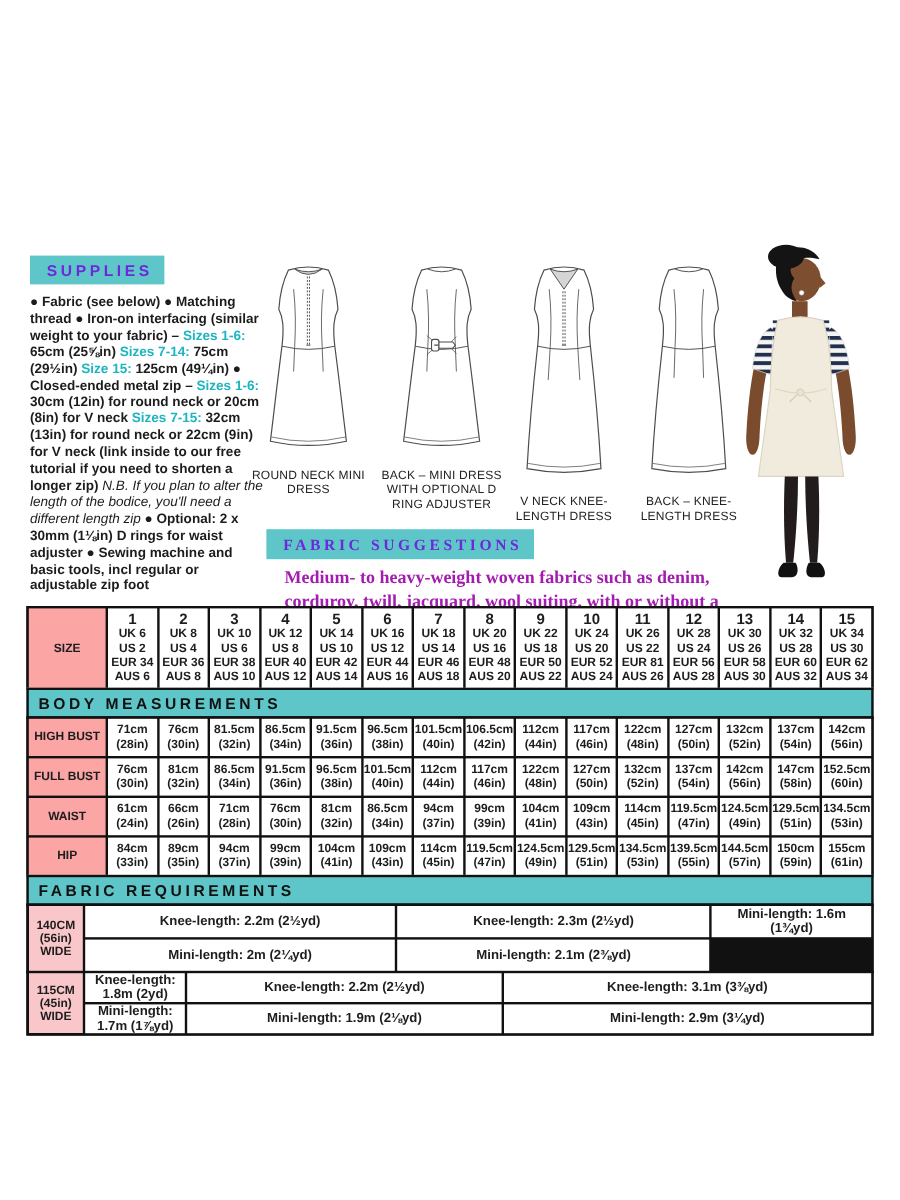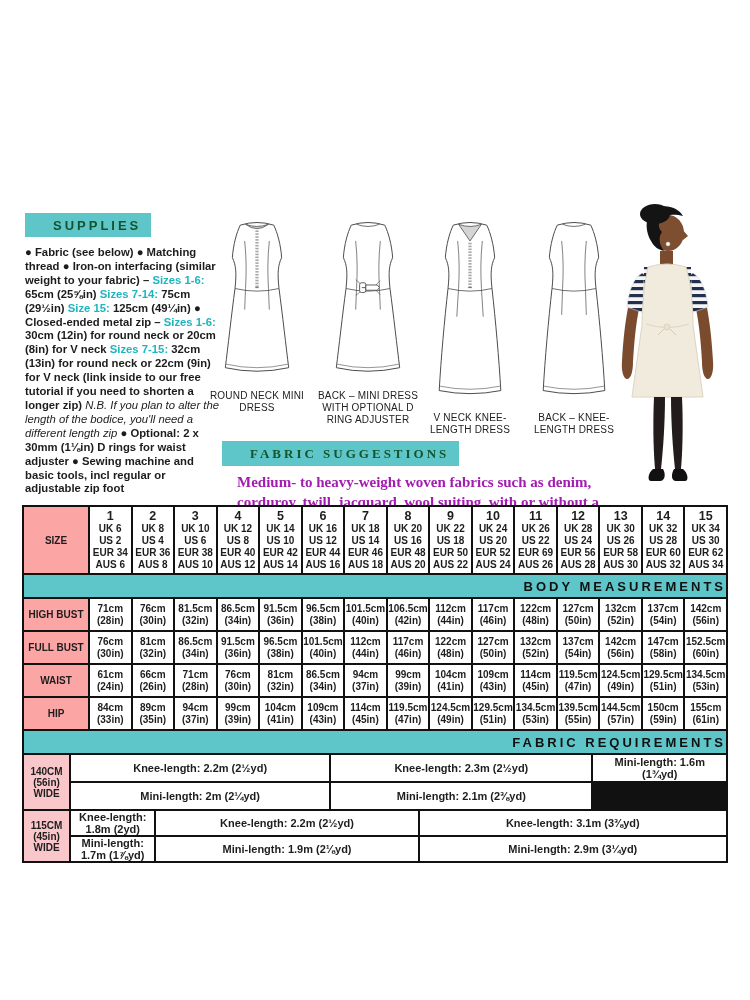--- a/index.html
+++ b/index.html
@@ -1,21 +1,21 @@
 <!DOCTYPE html>
 <html><head>
 <meta charset="utf-8">
 <style>
   html,body{margin:0;padding:0;background:#fff;}
   .page{position:relative;width:750px;height:1000px;background:#fff;overflow:hidden;
         font-family:"Liberation Sans", sans-serif;color:#1d1d1d;}
 
   
-  .hdr{display:inline-block;background:#5ec6c9;color:#14532d;font-weight:800;
-       font-size:13px;letter-spacing:3px;padding:5px 10px 4px 28px;}
+  .hdr{display:inline-block;background:#5ec6c9;color:#6d28d9;font-weight:800;
+       font-size:13px;letter-spacing:3px;padding:5px 10px 4px 14px;}
 
   
   .supplies{position:absolute;left:25px;top:213px;width:196px;}
   .supplies-text{margin:9px 0 0 0;font-size:11.3px;line-height:13.9px;font-weight:600;color:#1c1c1c;}
   .supplies-text .teal{color:#1db5c0;text-align:right;}
   .supplies-text .bi{font-weight:400;font-style:italic;}
 
   
   figure{position:absolute;margin:0;text-align:center;}
   figcaption{margin-top:5px;font-size:10px;font-weight:400;line-height:1.22;letter-spacing:.2px;color:#222;}
@@ -39,21 +39,21 @@
   .size-grid{grid-template-columns:64px repeat(15,1fr);}
   .cell{background:#fff;display:flex;flex-direction:column;align-items:center;
         justify-content:center;text-align:center;font-size:10px;font-weight:600;line-height:12px;}
   .ylabel{background:#fca5a5;font-weight:800;font-size:10px;line-height:11px;padding:0 2px;}
   .plabel{background:#f9c6ca;font-weight:800;font-size:10px;line-height:11px;grid-row:span 2;padding:0 2px;
           display:flex;flex-direction:column;align-items:center;justify-content:center;text-align:center;background-clip:padding-box;}
   #size-table .cell{min-height:66px;}
   #size-table .num{font-size:12.5px;font-weight:800;line-height:14px;}
   #meas-table{grid-auto-rows:31px;}
   .band{background:#5ec6c9;border:2px solid #111;color:#111;font-weight:800;font-size:13px;
-        letter-spacing:3px;padding:4px 0 3px 8px;text-align:right;}
+        letter-spacing:3px;padding:4px 0 3px 8px;}
   #fab-g0{grid-template-columns:45px 263fr 265fr 135fr;grid-auto-rows:26px;}
   #fab-g1{grid-template-columns:45px 85fr 266fr 312fr;grid-auto-rows:24px;}
   #fab-g0 .cell,#fab-g1 .cell{font-size:11px;font-weight:700;line-height:12.5px;padding:1px 3px;}
 </style>
 </head>
 <body>
 
 <div class="page">
 
   <section class="supplies">
@@ -234,21 +234,21 @@
           <div class="num">10</div>
           <div>UK 24</div>
           <div>US 20</div>
           <div>EUR 52</div>
           <div>AUS 24</div>
         </div>
         <div class="cell">
           <div class="num">11</div>
           <div>UK 26</div>
           <div>US 22</div>
-          <div>EUR 69</div>
+          <div>EUR 81</div>
           <div>AUS 26</div>
         </div>
         <div class="cell">
           <div class="num">12</div>
           <div>UK 28</div>
           <div>US 24</div>
           <div>EUR 56</div>
           <div>AUS 28</div>
         </div>
         <div class="cell">

